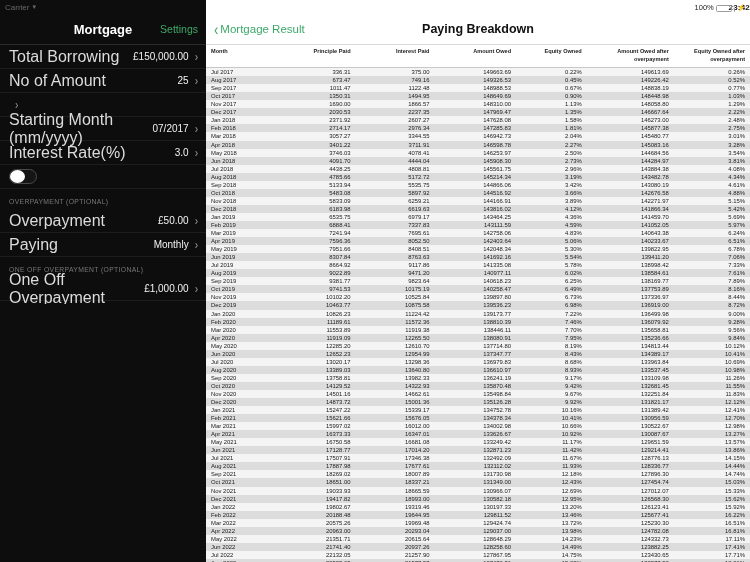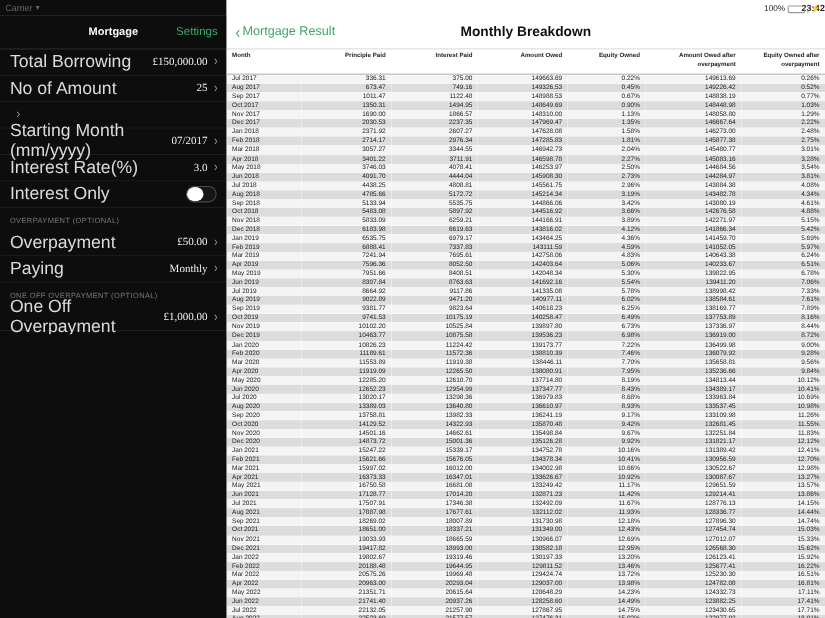--- a/index.html
+++ b/index.html
@@ -51,40 +51,40 @@
     min-height: 0;
   }
   .master-nav {
     height: 31px; flex: 0 0 31px;
     background: #0d0d0d;
     border-bottom: 1px solid #2a2a2a;
     display: flex; align-items: center; position: relative;
   }
   .master-title {
     position: absolute; left: 0; right: 0; text-align: center;
-    color: #ffffff; font-size: 10px; font-weight: bold;
+    color: #ffffff; font-size: 13px; font-weight: bold;
   }
   .master-settings {
     position: absolute; right: 8px; color: #3ea86a; font-size: 10.5px;
   }
   .master-list { flex: 1; overflow: hidden; }
 
   .sect-head {
     color: #787878; font-size: 6.8px; letter-spacing: .35px;
     padding: 9px 0 4px 9px; text-transform: uppercase;
     background: #0d0d0d;
   }
   .row {
     height: 24px; display: flex; align-items: center;
     padding: 0 8px 0 9px;
     border-bottom: 1px solid #1e1e1e;
     background: #0d0d0d;
   }
   .row-label { color: #dcdcdc; font-size: 16px; flex: 1; }
-  .row-value { color: #f2f2f2; font-size: 10px; margin-right: 6px; font-family: Liberation Serif, serif; }
+  .row-value { color: #f2f2f2; font-size: 10px; margin-right: 6px; }
   .chev {
     color: #9a9a9a; font-size: 10px; line-height: 1;
     transform: scaleY(1.25);
   }
   .toggle {
     width: 28px; height: 15px; border-radius: 8px;
     border: 1px solid #4a4a4a; background: #151515;
     position: relative; margin-right: 1px;
   }
   .toggle-knob {
@@ -190,21 +190,20 @@
           <span class="row-label">Starting Month (mm/yyyy)</span>
           <span class="row-value">07/2017</span>
           <span class="chev">›</span>
         </div>
         <div class="row">
           <span class="row-label">Interest Rate(%)</span>
           <span class="row-value">3.0</span>
           <span class="chev">›</span>
         </div>
         <div class="row">
-          <span class="row-label">Interest Only</span>
           <span class="toggle">
               <span class="toggle-knob"></span>
             </span>
         </div>
 
         <div class="sect-head">OVERPAYMENT (OPTIONAL)</div>
         <div class="row">
           <span class="row-label">Overpayment</span>
           <span class="row-value">£50.00</span>
           <span class="chev">›</span>
@@ -230,21 +229,21 @@
       </div>
       <div class="master-fill"></div>
     </div>
 
     <div class="detail">
       <div class="detail-nav">
         <span class="back-btn">
           <span class="back-chev">‹</span>
           <span>Mortgage Result</span>
         </span>
-        <span class="detail-title">Monthly Breakdown</span>
+        <span class="detail-title">Paying Breakdown</span>
       </div>
 
       <div class="tbl-wrap">
         <table class="bt">
           <colgroup>
             <col class="c0">
               <col class="c1">
               <col class="c2">
               <col class="c3">
               <col class="c4">

